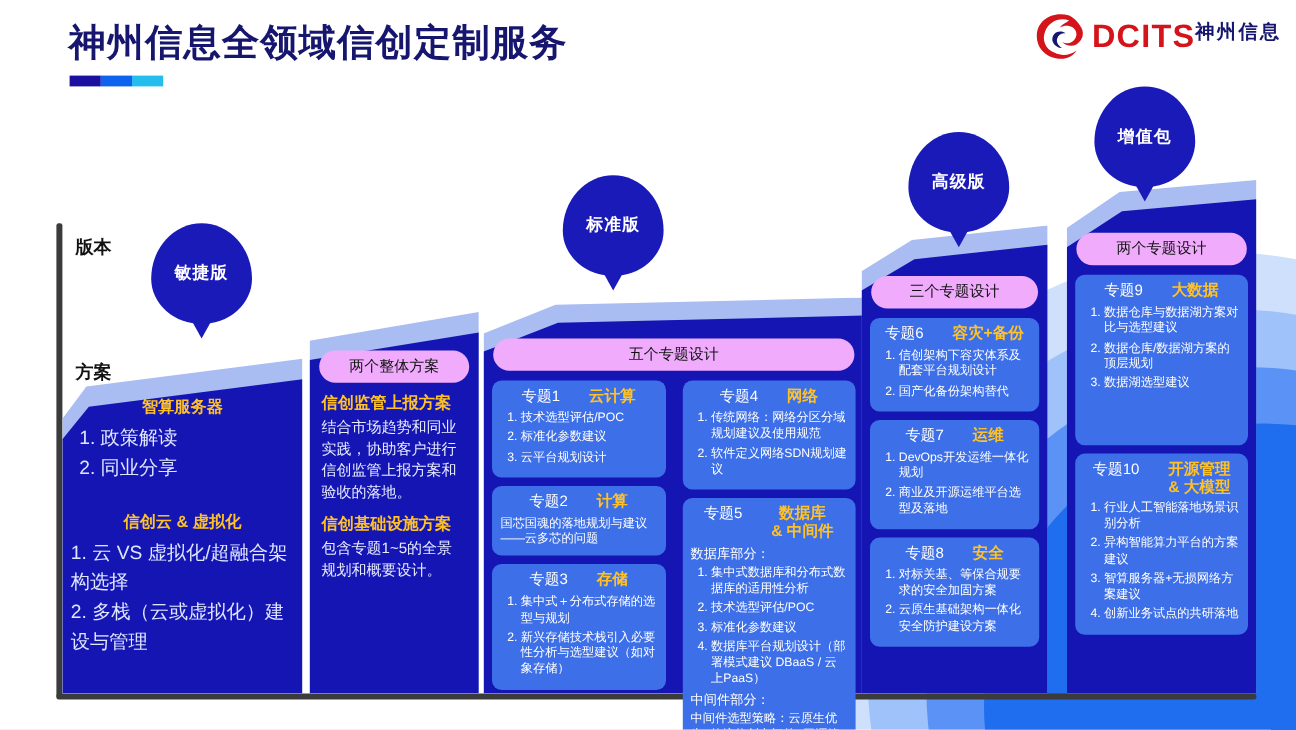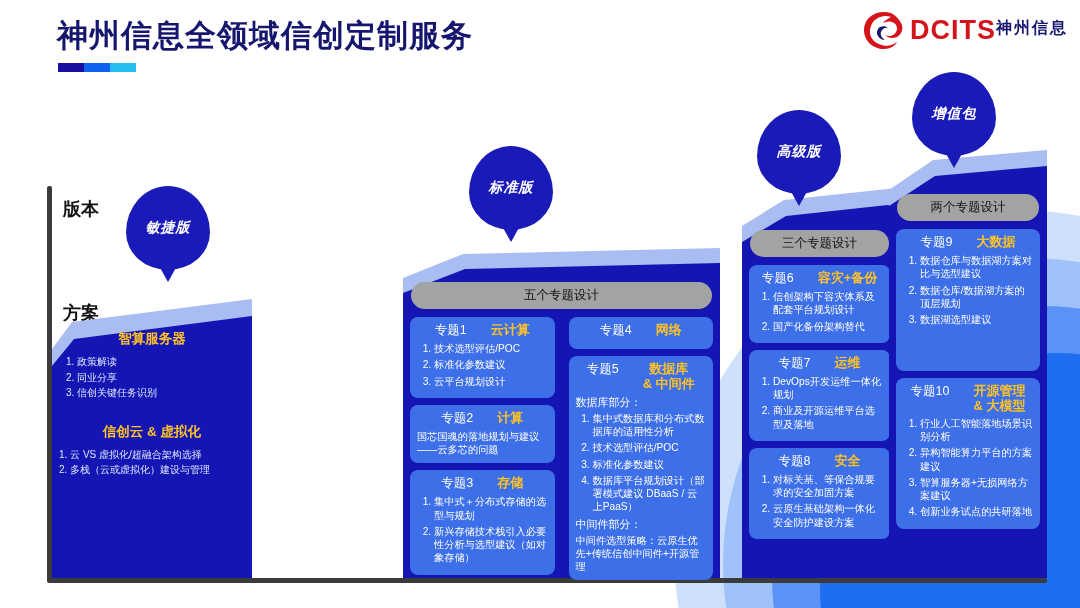--- a/index.html
+++ b/index.html
@@ -32,51 +32,51 @@
   
   .logo{position:absolute;right:12px;top:6px;display:flex;align-items:center;gap:5px;}
   .logo-mark{width:44px;height:48px;}
   .logo-text{display:flex;flex-direction:row;line-height:1;}
   .logo-en{font-size:27px;font-weight:bold;color:#d4131b;letter-spacing:1px;}
   .logo-cn{font-size:16px;font-weight:bold;color:#16166e;letter-spacing:2px;margin-top:3px;}
 
   
   .axis-v{position:absolute;left:47px;top:186px;width:5px;height:396px;background:#3b3b3b;border-radius:2px;}
   .axis-h{position:absolute;left:47px;top:578px;width:1000px;height:5px;background:#3b3b3b;border-radius:2px;}
-  .axis-lbl{position:absolute;font-size:18px;font-weight:bold;color:#111;}
+  .axis-lbl{position:absolute;font-size:15px;font-weight:bold;color:#111;}
   .lbl-version{left:63px;top:197px;}
   .lbl-plan{left:63px;top:301px;}
 
   
   .col{position:absolute;bottom:30px;}
 
   
   .pin{position:absolute;width:84px;height:84px;background:#1a1ab8;border-radius:50% 50% 50% 50%/55% 55% 45% 45%;
-       display:flex;align-items:center;justify-content:center;z-index:40;font-style:italic;}
+       display:flex;align-items:center;justify-content:center;z-index:40;}
   .pin:after{content:"";position:absolute;left:50%;top:62px;transform:translateX(-50%);
        width:0;height:0;border-left:19px solid transparent;border-right:19px solid transparent;
        border-top:34px solid #1a1ab8;}
   .pin span{font-size:14px;font-weight:bold;color:#fff;letter-spacing:1px;position:relative;z-index:2;}
 
   
-  .pill{background:#a3a3a3;border-radius:16px;text-align:center;font-size:12.5px;color:#111;
+  .pill{background:#f0abfc;border-radius:16px;text-align:center;font-size:12.5px;color:#111;
         padding:5px 0;margin:0 8px 8px 8px;}
   .card{background:#3d6fe8;border-radius:8px;margin:0 7px 7px 7px;padding:5px 7px 7px 7px;}
   .card-hd{display:flex;align-items:baseline;justify-content:center;gap:24px;margin-bottom:3px;}
   .card-no{font-size:12.5px;color:#ffffff;font-weight:normal;}
   .card-kw{font-size:13px;color:#ffc226;font-weight:bold;text-align:center;line-height:1.15;}
   .card ol{margin:0;padding-left:17px;}
   .card li{font-size:10.2px;color:#ffffff;line-height:1.3;margin-bottom:3px;}
   .card .plain{font-size:10.2px;color:#fff;line-height:1.3;}
   .sub-hd{font-size:11px;color:#fff;margin:2px 0 2px 0;}
 
   
   .flat-hd{font-size:13.5px;font-weight:bold;color:#ffc226;text-align:center;margin:8px 0 6px 0;}
   .flat-list{margin:0;padding:0 6px 0 14px;list-style:none;}
-  .flat-list li{font-size:10px;color:#dfe6ff;line-height:1.55;}
+  .flat-list li{font-size:16px;color:#dfe6ff;line-height:1.55;}
 
   
   .c2-hd{font-size:13.5px;font-weight:bold;color:#ffc226;margin:6px 0 2px 0;}
   .c2-p{font-size:12.5px;color:#e6ebff;line-height:1.45;margin:0 0 8px 0;}
 </style>
 </head>
 <body>
 
 <div id="stage">
 
@@ -111,33 +111,47 @@
   <div class="col" style="left:52px;width:200px;height:352px;">
     <svg style="position:absolute;left:0;top:0;width:200px;height:352px;" viewBox="0 0 200 352" preserveAspectRatio="none">
       <path d="M0 123 L20 96 L200 73 L200 352 L0 352 Z" fill="#a9bdf2"></path>
       <path d="M0 140 L22 113 L200 90 L200 352 L0 352 Z" fill="#1515b4"></path>
     </svg>
     <div style="position:absolute;left:0;top:96px;width:200px;">
       <div class="flat-hd">智算服务器</div>
       <ul class="flat-list">
         <li>1. 政策解读</li>
         <li>2. 同业分享</li>
-        <li>3. 信创关键任务识别</li>
       </ul>
       <div class="flat-hd" style="margin-top:22px;">信创云 &amp; 虚拟化</div>
       <ul class="flat-list" style="padding-left:7px;">
         <li>1. 云 VS 虚拟化/超融合架构选择</li>
         <li>2. 多栈（云或虚拟化）建设与管理</li>
       </ul>
     </div>
   </div>
   <div class="pin" style="left:126px;top:186px;">
     <span>敏捷版</span>
   </div>
 
+  <div class="col" style="left:258px;width:141px;height:318px;">
+    <svg style="position:absolute;left:0;top:0;width:141px;height:318px;" viewBox="0 0 141 318" preserveAspectRatio="none">
+      <path d="M0 24 L141 0 L141 318 L0 318 Z" fill="#a9bdf2"></path>
+      <path d="M0 40 L141 17 L141 318 L0 318 Z" fill="#1515b4"></path>
+    </svg>
+    <div style="position:absolute;left:0;top:32px;width:141px;">
+      <div class="pill">两个整体方案</div>
+      <div style="padding:0 10px;">
+        <div class="c2-hd">信创监管上报方案</div>
+        <div class="c2-p">结合市场趋势和同业实践，协助客户进行信创监管上报方案和验收的落地。</div>
+        <div class="c2-hd">信创基础设施方案</div>
+        <div class="c2-p">包含专题1~5的全景规划和概要设计。</div>
+      </div>
+    </div>
+  </div>
 
   <div class="col" style="left:403px;width:256px;height:330px;">
     <svg style="position:absolute;left:0;top:0;width:317px;height:330px;" viewBox="0 0 317 330" preserveAspectRatio="none">
       <path d="M0 30 L60 6 L317 0 L317 330 L0 330 Z" fill="#a9bdf2"></path>
       <path d="M0 45 L62 21 L317 15 L317 330 L0 330 Z" fill="#1515b4"></path>
     </svg>
     <div style="position:absolute;left:0;top:34px;width:317px;">
       <div class="pill">五个专题设计</div>
       <div style="display:flex;">
 
@@ -171,20 +185,24 @@
             </ol>
           </div>
         </div>
 
         <div style="width:50%;">
           <div class="card">
             <div class="card-hd">
               <span class="card-no">专题4</span>
               <span class="card-kw">网络</span>
             </div>
+            <ol>
+              <li>传统网络：网络分区分域规划建议及使用规范</li>
+              <li>软件定义网络SDN规划建议</li>
+            </ol>
           </div>
           <div class="card">
             <div class="card-hd">
               <span class="card-no">专题5</span>
               <span class="card-kw">
                 <span>数据库</span><br>
                 <span>&amp; 中间件</span>
               </span>
             </div>
             <div class="sub-hd">数据库部分：</div>
@@ -198,21 +216,21 @@
             <div class="plain">中间件选型策略：云原生优先+传统信创中间件+开源管理</div>
           </div>
         </div>
       </div>
     </div>
   </div>
   <div class="pin" style="left:469px;top:146px;text-align:center;">
     <span>标准版</span>
   </div>
 
-  <div class="col" style="left:742px;width:155px;height:390px;">
+  <div class="col" style="left:718px;width:155px;height:390px;">
     <svg style="position:absolute;left:0;top:0;width:155px;height:390px;" viewBox="0 0 155 390" preserveAspectRatio="none">
       <path d="M0 38 L42 12 L155 0 L155 390 L0 390 Z" fill="#a9bdf2"></path>
       <path d="M0 54 L44 28 L155 16 L155 390 L0 390 Z" fill="#1515b4"></path>
     </svg>
     <div style="position:absolute;left:0;top:42px;width:155px;">
       <div class="pill">三个专题设计</div>
       <div class="card">
         <div class="card-hd">
           <span class="card-no">专题6</span>
           <span class="card-kw">容灾+备份</span>

